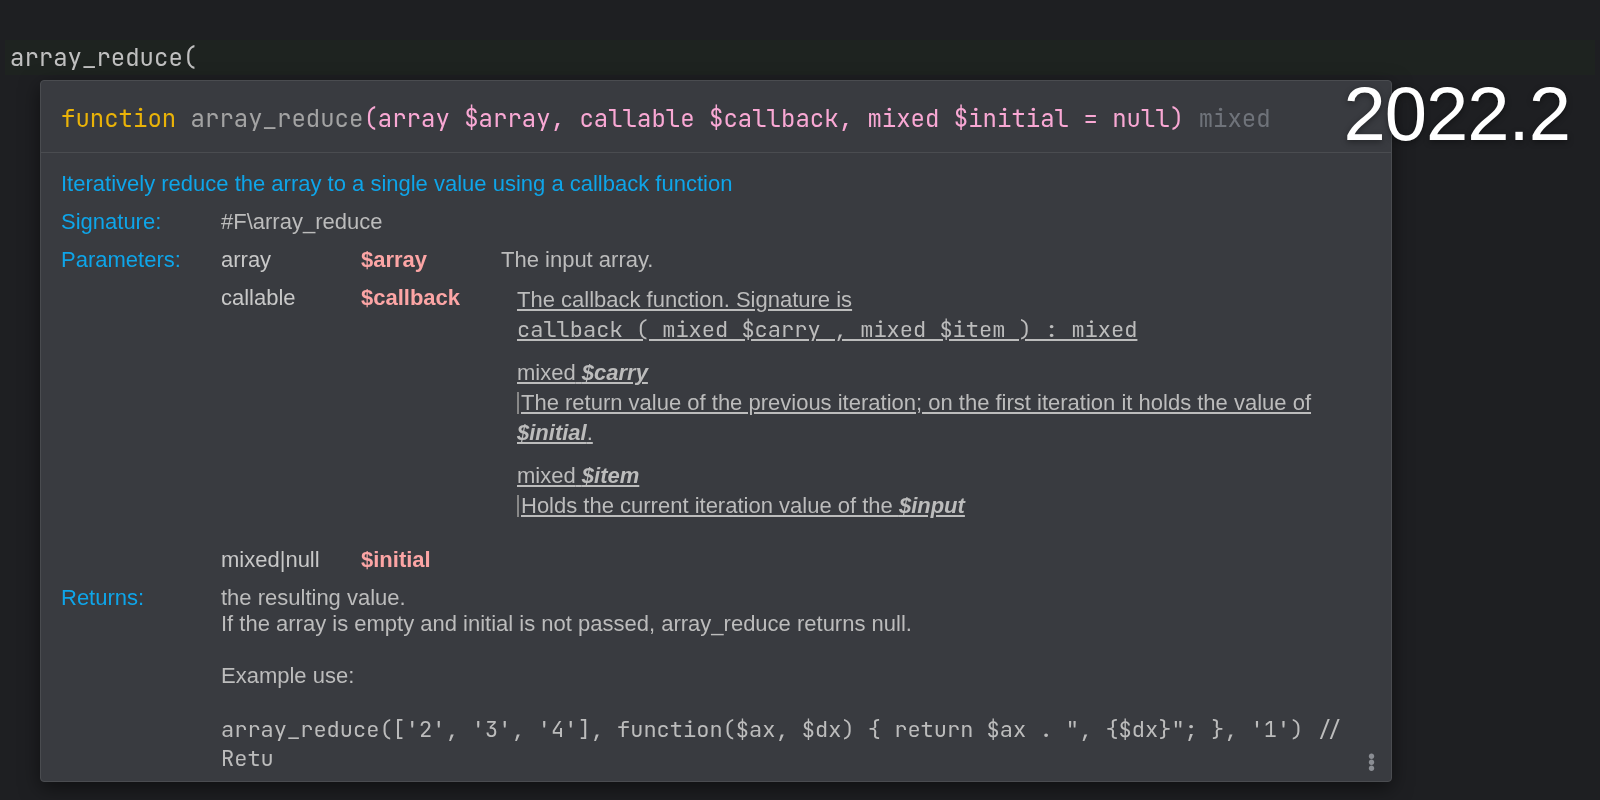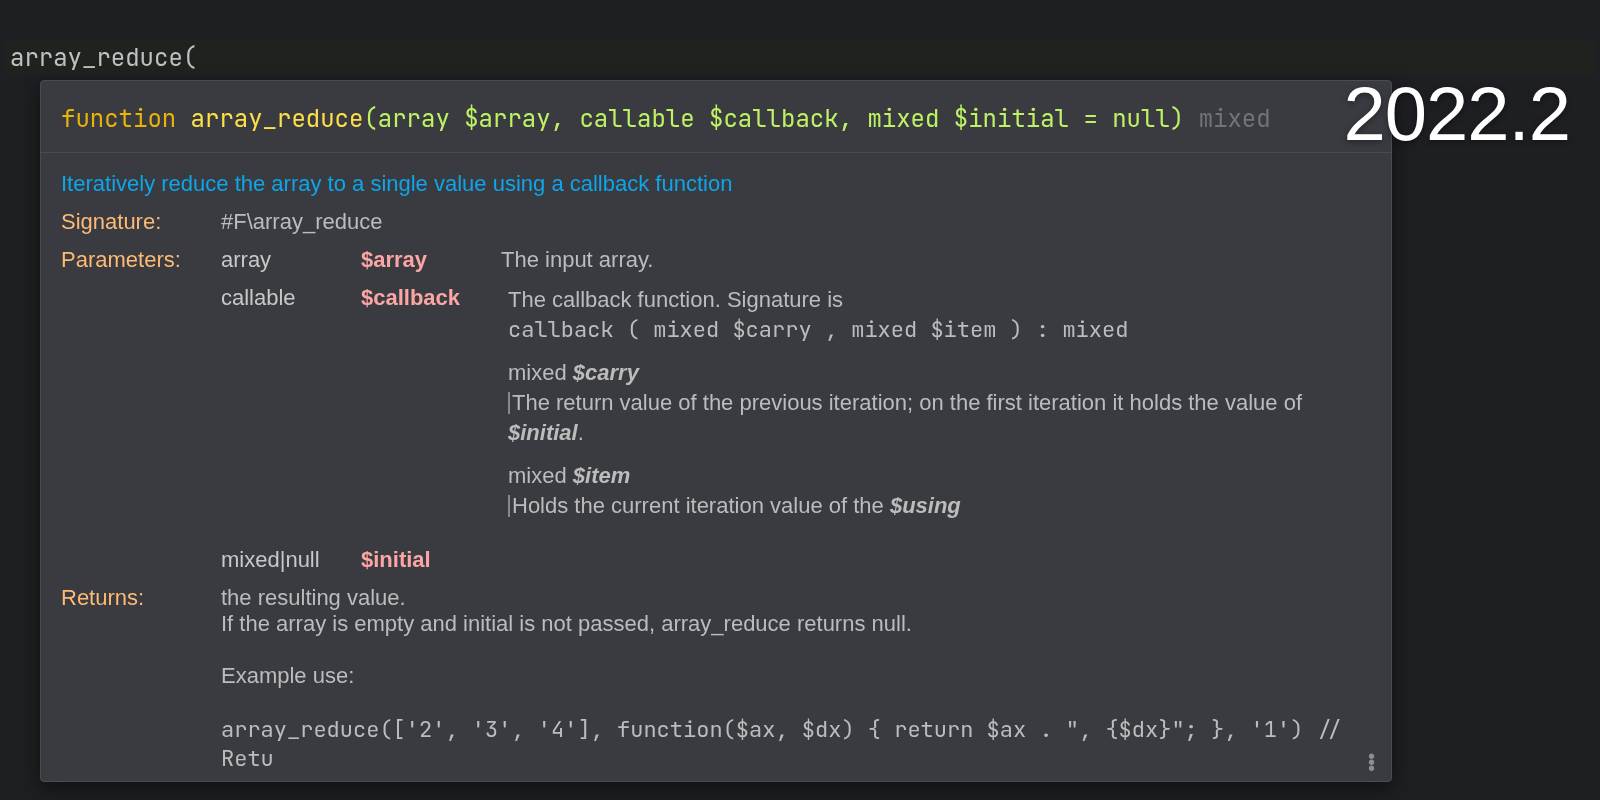--- a/index.html
+++ b/index.html
@@ -38,22 +38,22 @@
     z-index:3;
   }
   .sig-line{
     padding:22px 20px 18px 20px;
     border-bottom:1px solid #4a4c50;
     font-family:"JetBrains Mono","Consolas",monospace;
     font-size:24px;
     white-space:nowrap;
   }
   .kw{color:#eab308;}
-  .fname{color:#fde047;}
-  .plain{color:#bef264;}
+  .fname{color:#a3a3a3;}
+  .plain{color:#f9a8d4;}
   .faded{color:#6f737a;}
   .body{
     padding:18px 20px 0 20px;
     font-size:22px;
     color:#bcbcbc;
   }
   .desc{
     color:#0ea5e9;
     margin-bottom:6px;
   }
@@ -61,33 +61,33 @@
     border-collapse:collapse;
     width:100%;
     font-size:22px;
   }
   table.meta td{
     vertical-align:top;
     padding:6px 10px 6px 0;
   }
   td.label{
     width:150px;
-    color:#fdba74;
+    color:#0ea5e9;
   }
   td.ptype{
     width:130px;
     color:#c8c8c8;
     font-family:inherit;
   }
   td.pname{
     width:130px;
     color:#fca5a5;
     font-weight:bold;
   }
-  td.pdesc p{margin:0 0 14px 7px;line-height:1.35;}
+  td.pdesc p{margin:0 0 14px 16px;line-height:1.35;text-decoration:underline;}
   .mono{font-family:"JetBrains Mono","Consolas",monospace;}
   .ital{font-style:italic;font-weight:bold;}
   .cursor-hint{
     display:inline-block;
     width:2px;height:22px;
     background:#888;
     vertical-align:-4px;
     margin-right:2px;
   }
   .version-badge{
@@ -166,21 +166,21 @@
             <span class="mono">callback ( mixed $carry , mixed $item ) : mixed</span>
           </p>
           <p>
             <span>mixed</span>
             <span class="ital">$carry</span><br>
             <span class="cursor-hint"></span><span>The return value of the previous iteration; on the first iteration it holds the value of </span><span class="ital">$initial</span><span>.</span>
           </p>
           <p>
             <span>mixed</span>
             <span class="ital">$item</span><br>
-            <span class="cursor-hint"></span><span>Holds the current iteration value of the </span><span class="ital">$using</span>
+            <span class="cursor-hint"></span><span>Holds the current iteration value of the </span><span class="ital">$input</span>
           </p>
         </td>
       </tr>
 
       <tr>
         <td class="label"></td>
         <td class="ptype">mixed|null</td>
         <td class="pname">$initial</td>
         <td class="pdesc"></td>
       </tr>

